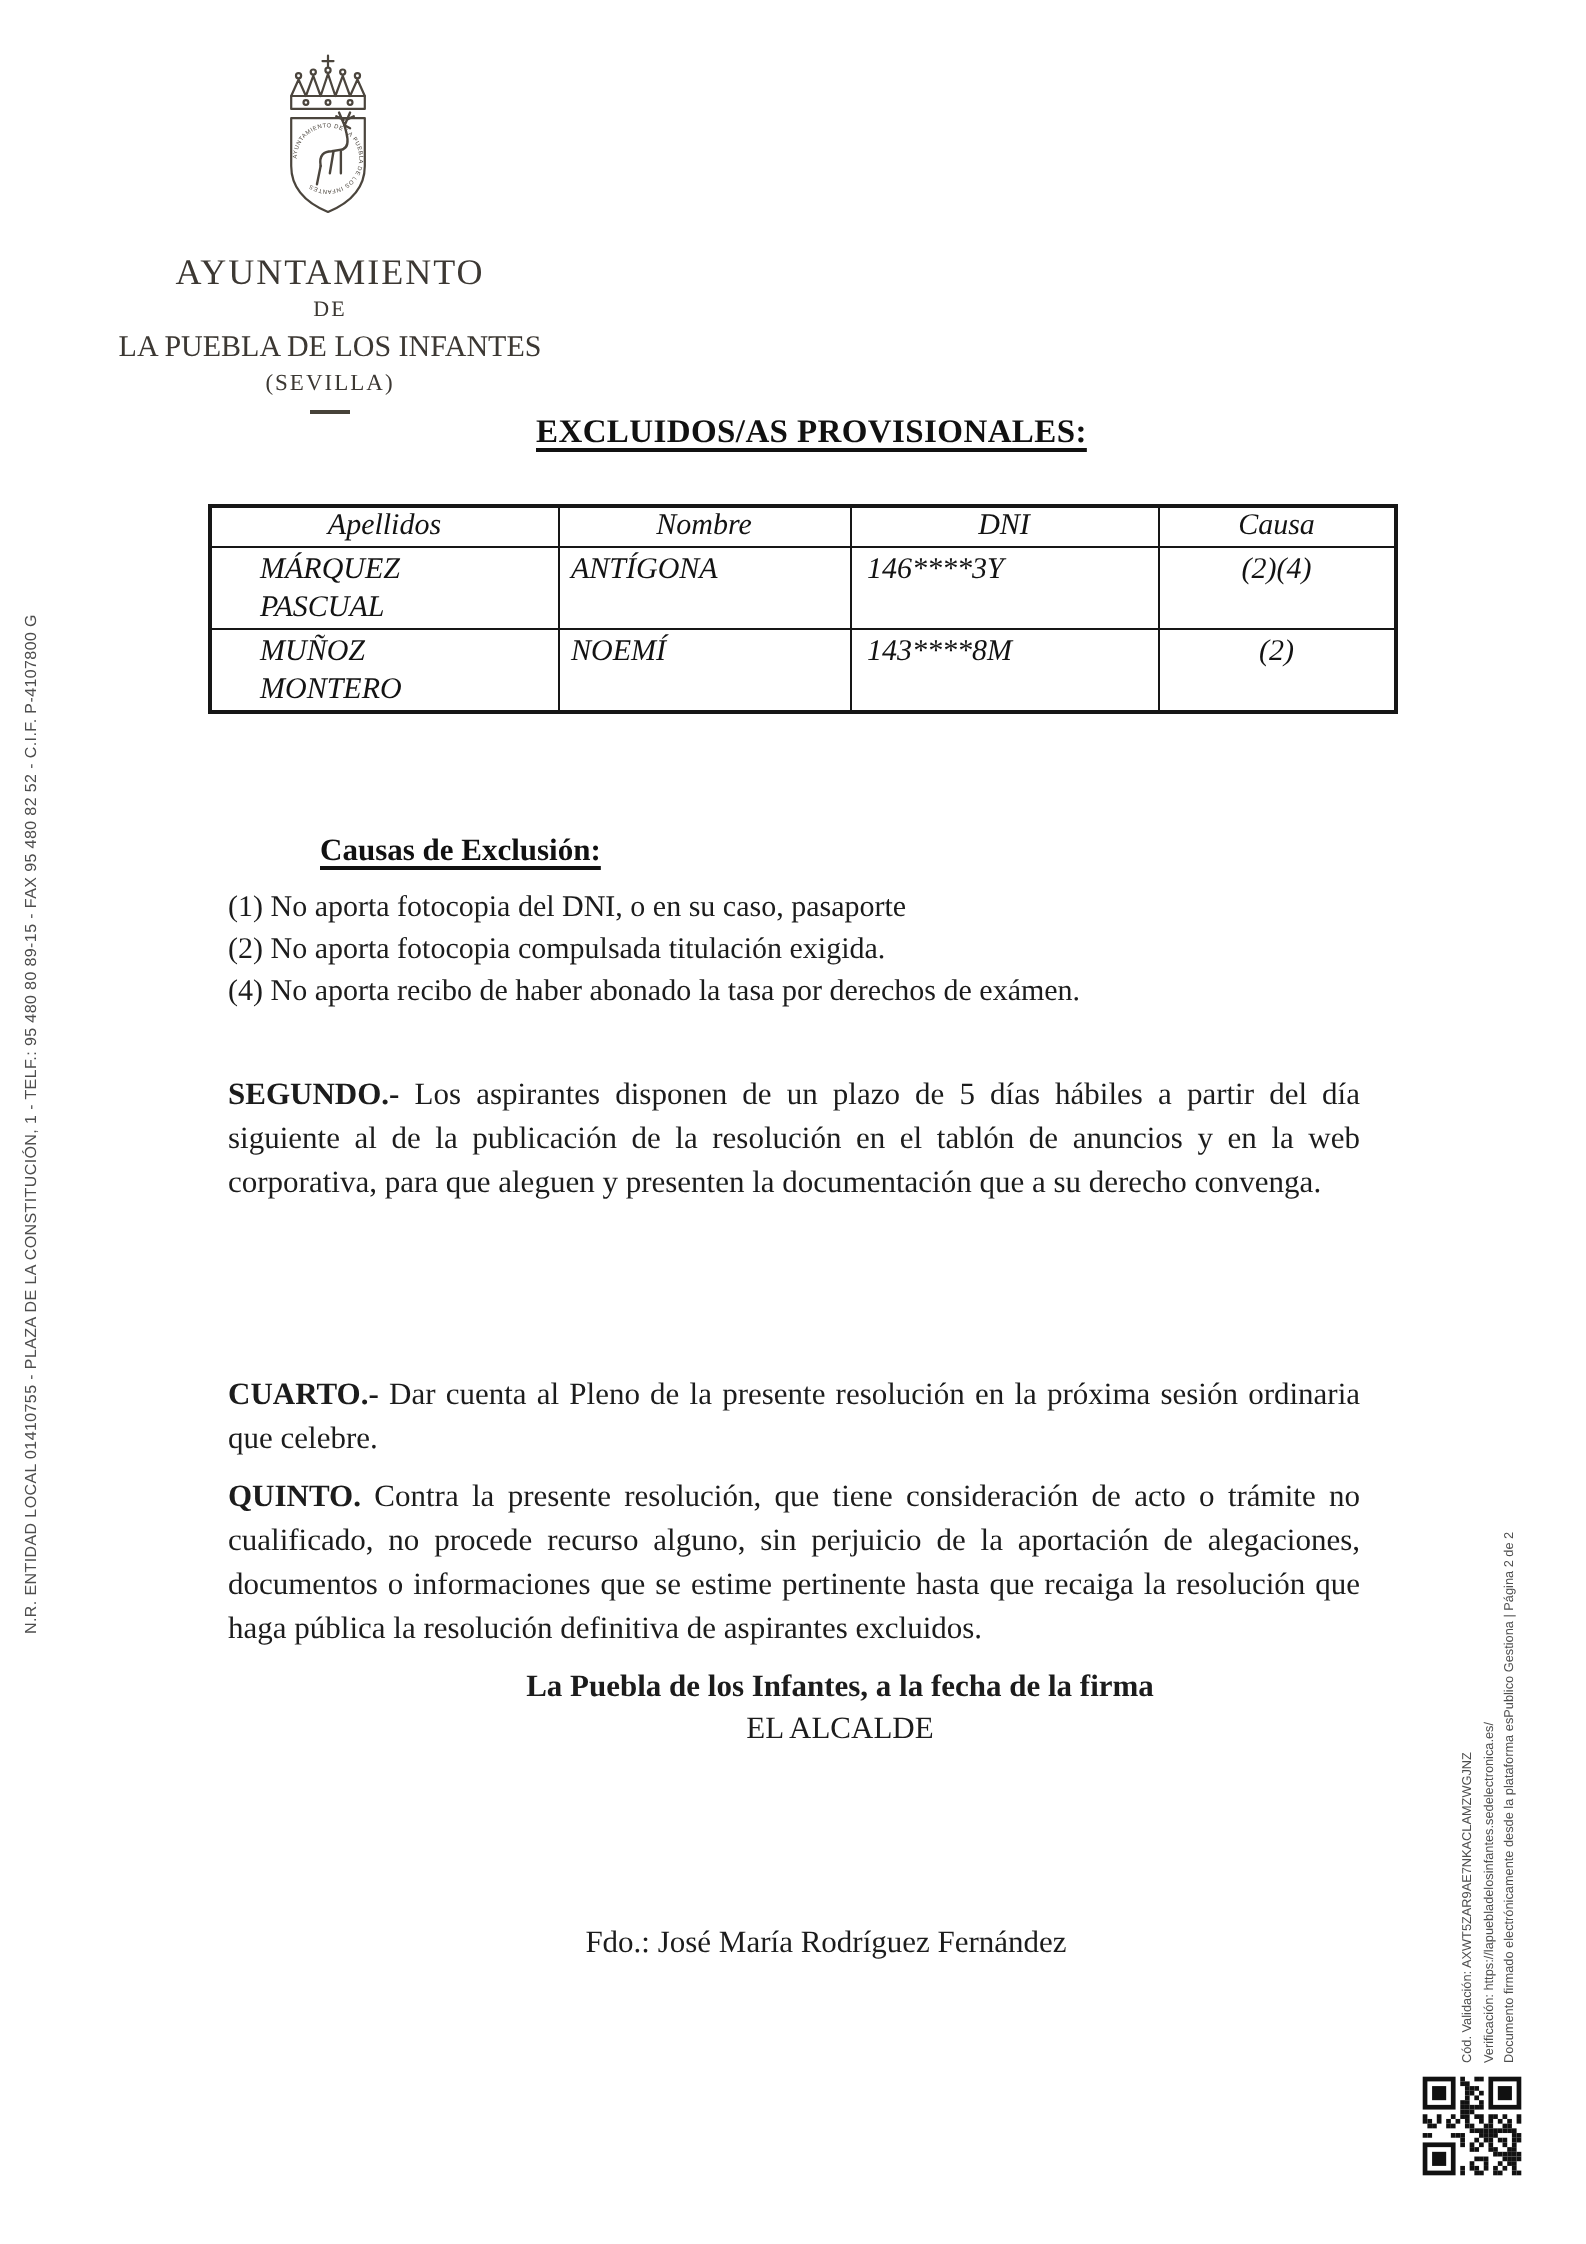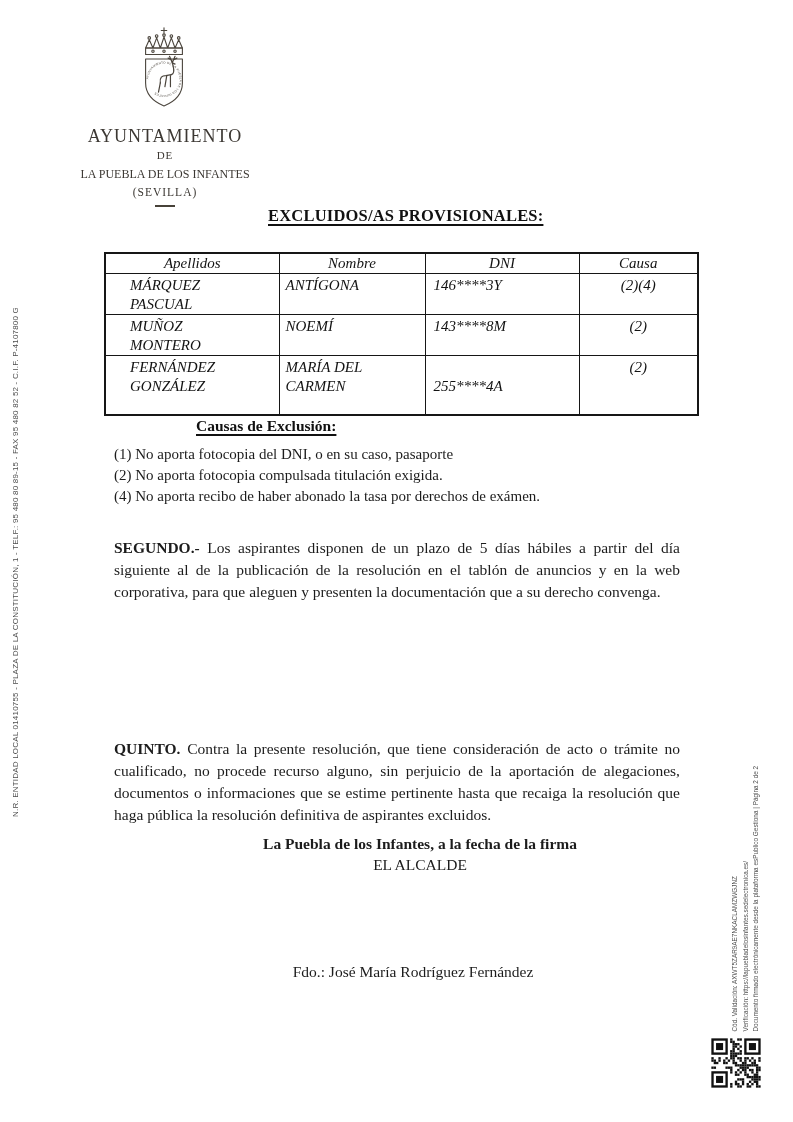--- a/index.html
+++ b/index.html
@@ -5,21 +5,21 @@
   html,body{margin:0;padding:0;background:#e8e8e8;}
   .page{
     position:relative;width:793px;height:1122px;margin:0 auto;background:#ffffff;
     overflow:hidden;font-family:"Liberation Serif","DejaVu Serif",serif;color:#1c1c1c;
   }
   
   .crest{position:absolute;left:118px;top:18px;width:92px;height:106px;}
   .org-block{position:absolute;left:40px;top:126px;width:250px;text-align:center;color:#3c3833;}
   .org-l1{font-size:18px;letter-spacing:1px;line-height:20px;}
   .org-l2{font-size:11px;letter-spacing:1px;line-height:13px;margin-top:3px;}
-  .org-l3{font-size:12px;line-height:20px;margin-top:2px;}
+  .org-l3{font-size:15px;line-height:20px;margin-top:2px;}
   .org-l4{font-size:11.5px;letter-spacing:1px;line-height:13px;margin-top:2px;}
   .org-divider{width:20px;height:2px;background:#474239;margin:6px auto 0 auto;}
   
   .doc-title{
     position:absolute;left:268px;top:206px;font-size:16.5px;font-weight:bold;
     text-decoration:underline;text-decoration-thickness:1.5px;text-underline-offset:3px;
     letter-spacing:0.2px;color:#111;
   }
   
   .tbl{
@@ -34,21 +34,21 @@
   .tbl td:nth-child(2){padding-right:44px;}
   .tbl td:nth-child(3){padding-left:8px;}
   .tbl td:nth-child(4){text-align:center;padding-right:6px;}
   .tbl tbody tr:nth-child(1) td{height:33px;}
   .tbl tbody tr:nth-child(2) td{height:32px;}
   .tbl tbody tr:nth-child(3) td{height:56px;}
   .tbl tbody tr:nth-child(3) td:nth-child(3){vertical-align:middle;}
   
   .causes-heading{
     position:absolute;left:160px;top:417px;font-size:15.5px;font-weight:bold;
-    text-decoration:underline;text-decoration-thickness:1.5px;text-underline-offset:3px;color:#111;margin-left:36px;
+    text-decoration:underline;text-decoration-thickness:1.5px;text-underline-offset:3px;color:#111;
   }
   .causes-list{position:absolute;left:114px;top:444px;width:580px;font-size:15px;line-height:21px;}
   
   .para{position:absolute;left:114px;width:566px;font-size:15.5px;line-height:22px;text-align:justify;}
   .p-segundo{top:537px;}
   .p-tercero{top:615px;}
   .p-cuarto{top:687px;}
   .p-quinto{top:738px;}
   .plabel{font-weight:bold;}
   
@@ -136,39 +136,34 @@
         <td>ANTÍGONA</td>
         <td>146****3Y</td>
         <td>(2)(4)</td>
       </tr>
       <tr>
         <td>MUÑOZ MONTERO</td>
         <td>NOEMÍ</td>
         <td>143****8M</td>
         <td>(2)</td>
       </tr>
-      <tr>
-        <td>FERNÁNDEZ GONZÁLEZ</td>
-        <td>MARÍA DEL CARMEN</td>
-        <td>255****4A</td>
-        <td>(2)</td>
-      </tr>
     </tbody>
   </table>
 
   <div class="causes-heading">Causas de Exclusión:</div>
   <div class="causes-list">
     <div>(1) No aporta fotocopia del DNI, o en su caso, pasaporte</div>
     <div>(2) No aporta fotocopia compulsada titulación exigida.</div>
     <div>(4) No aporta recibo de haber abonado la tasa por derechos de exámen.</div>
   </div>
 
   <div class="para p-segundo"><span class="plabel">SEGUNDO.-</span> <span>Los aspirantes disponen de un plazo de 5 días hábiles a partir del día siguiente al de la publicación de la resolución en el tablón de anuncios y en la web corporativa, para que aleguen y presenten la documentación que a su derecho convenga.</span></div>
 
 
+  <div class="para p-cuarto"><span class="plabel">CUARTO.-</span> <span>Dar cuenta al Pleno de la presente resolución en la próxima sesión ordinaria que celebre.</span></div>
 
   <div class="para p-quinto"><span class="plabel">QUINTO.</span> <span>Contra la presente resolución, que tiene consideración de acto o trámite no cualificado, no procede recurso alguno, sin perjuicio de la aportación de alegaciones, documentos o informaciones que se estime pertinente hasta que recaiga la resolución que haga pública la resolución definitiva de aspirantes excluidos.</span></div>
 
   <div class="sig-place">La Puebla de los Infantes, a la fecha de la firma</div>
   <div class="sig-role">EL ALCALDE</div>
   <div class="sig-name">Fdo.: José María Rodríguez Fernández</div>
 
   <div class="left-note">N.R. ENTIDAD LOCAL 01410755 - PLAZA DE LA CONSTITUCIÓN, 1 - TELF.: 95 480 80 89-15 - FAX 95 480 82 52 - C.I.F. P-4107800 G</div>
   <div class="right-note">
     <div>Cód. Validación: AXWT5ZAR9AE7NKACLAMZWGJNZ</div>

